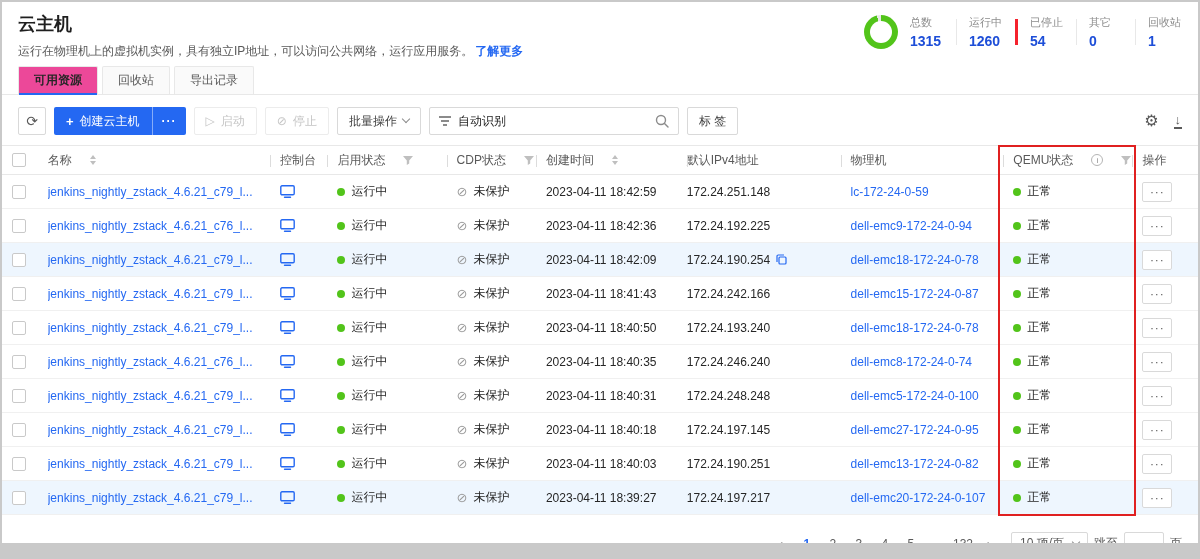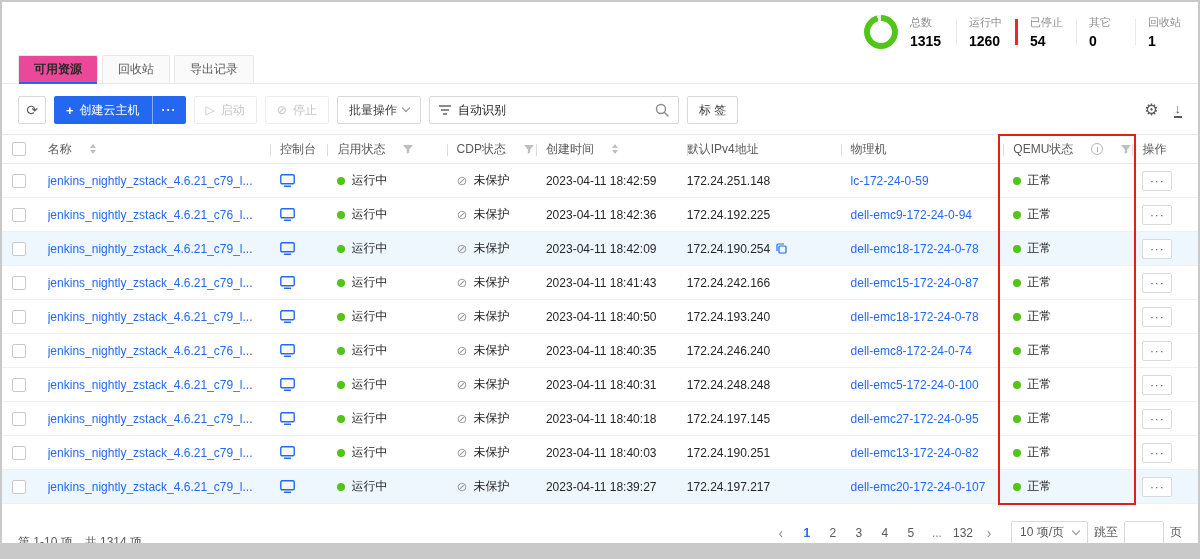--- a/index.html
+++ b/index.html
@@ -10,21 +10,21 @@
   
   .page-header{display:flex;align-items:flex-start;padding:10px 16px 6px;}
   h1{font-size:18px;font-weight:bold;color:#1f1f1f;margin-bottom:7px;}
   .subtitle{color:#595959;font-size:12px;}
   .learn-more{color:var(--accent,#2468f2);font-weight:bold;text-decoration:none;cursor:pointer;margin-left:2px;}
   .stats{margin-left:auto;display:flex;align-items:center;padding-top:3px;}
   .donut{width:34px;height:34px;border-radius:50%;position:relative;margin-right:12px;background:conic-gradient(#52c41a 96%,#e9e9e9 0);flex:none;}
   .donut .hole{position:absolute;inset:6px;background:#fff;border-radius:50%;}
   .stat{display:flex;flex-direction:column;gap:3px;min-width:34px;}
   .stat-label{font-size:11px;color:#8c8c8c;white-space:nowrap;}
-  .stat-value{font-size:14px;font-weight:bold;color:#000000;}
+  .stat-value{font-size:14px;font-weight:bold;color:#1d4ed8;}
   .vdiv{width:1px;height:26px;background:#e8e8e8;margin:0 12px;flex:none;}
   .vdiv.red{width:3px;background:var(--red,#f5222d);}
 
   
   .tabs{display:flex;gap:4px;padding:0 16px;border-bottom:1px solid #e8e8e8;align-items:flex-end;}
   .tab{padding:5px 15px;border:1px solid #e8e8e8;border-bottom:none;border-radius:2px 2px 0 0;background:#fafafa;color:#595959;cursor:pointer;position:relative;}
   .tab.active{background:#ec4899;color:#262626;font-weight:bold;}
   .tab.active::after{content:'';position:absolute;left:0;right:0;bottom:-1px;height:2px;background:var(--accent,#2468f2);}
 
   
@@ -94,20 +94,24 @@
   .psel{height:24px;border:1px solid #d9d9d9;border-radius:2px;display:flex;align-items:center;gap:9px;padding:0 8px;cursor:pointer;margin-left:6px;background:#fff;}
   .jump-input{width:40px;height:24px;border:1px solid #d9d9d9;border-radius:2px;font-family:inherit;font-size:12px;padding:0 4px;}
 </style>
 </head>
 <body>
 
 <div class="frame">
 <div class="page">
 
   <div class="page-header">
+    <div>
+      <h1>云主机</h1>
+      <div class="subtitle"><span>运行在物理机上的虚拟机实例，具有独立IP地址，可以访问公共网络，运行应用服务。</span><a class="learn-more">了解更多</a></div>
+    </div>
     <div class="stats">
       <div class="donut" id="donut" style="background: conic-gradient(rgb(82, 196, 26) 96%, rgb(233, 233, 233) 0deg);">
             <div class="hole"></div>
           </div>
       <div class="stat">
         <div class="stat-label">总数</div>
         <div class="stat-value">1315</div>
       </div>
       <div class="vdiv"></div>
       <div class="stat">

